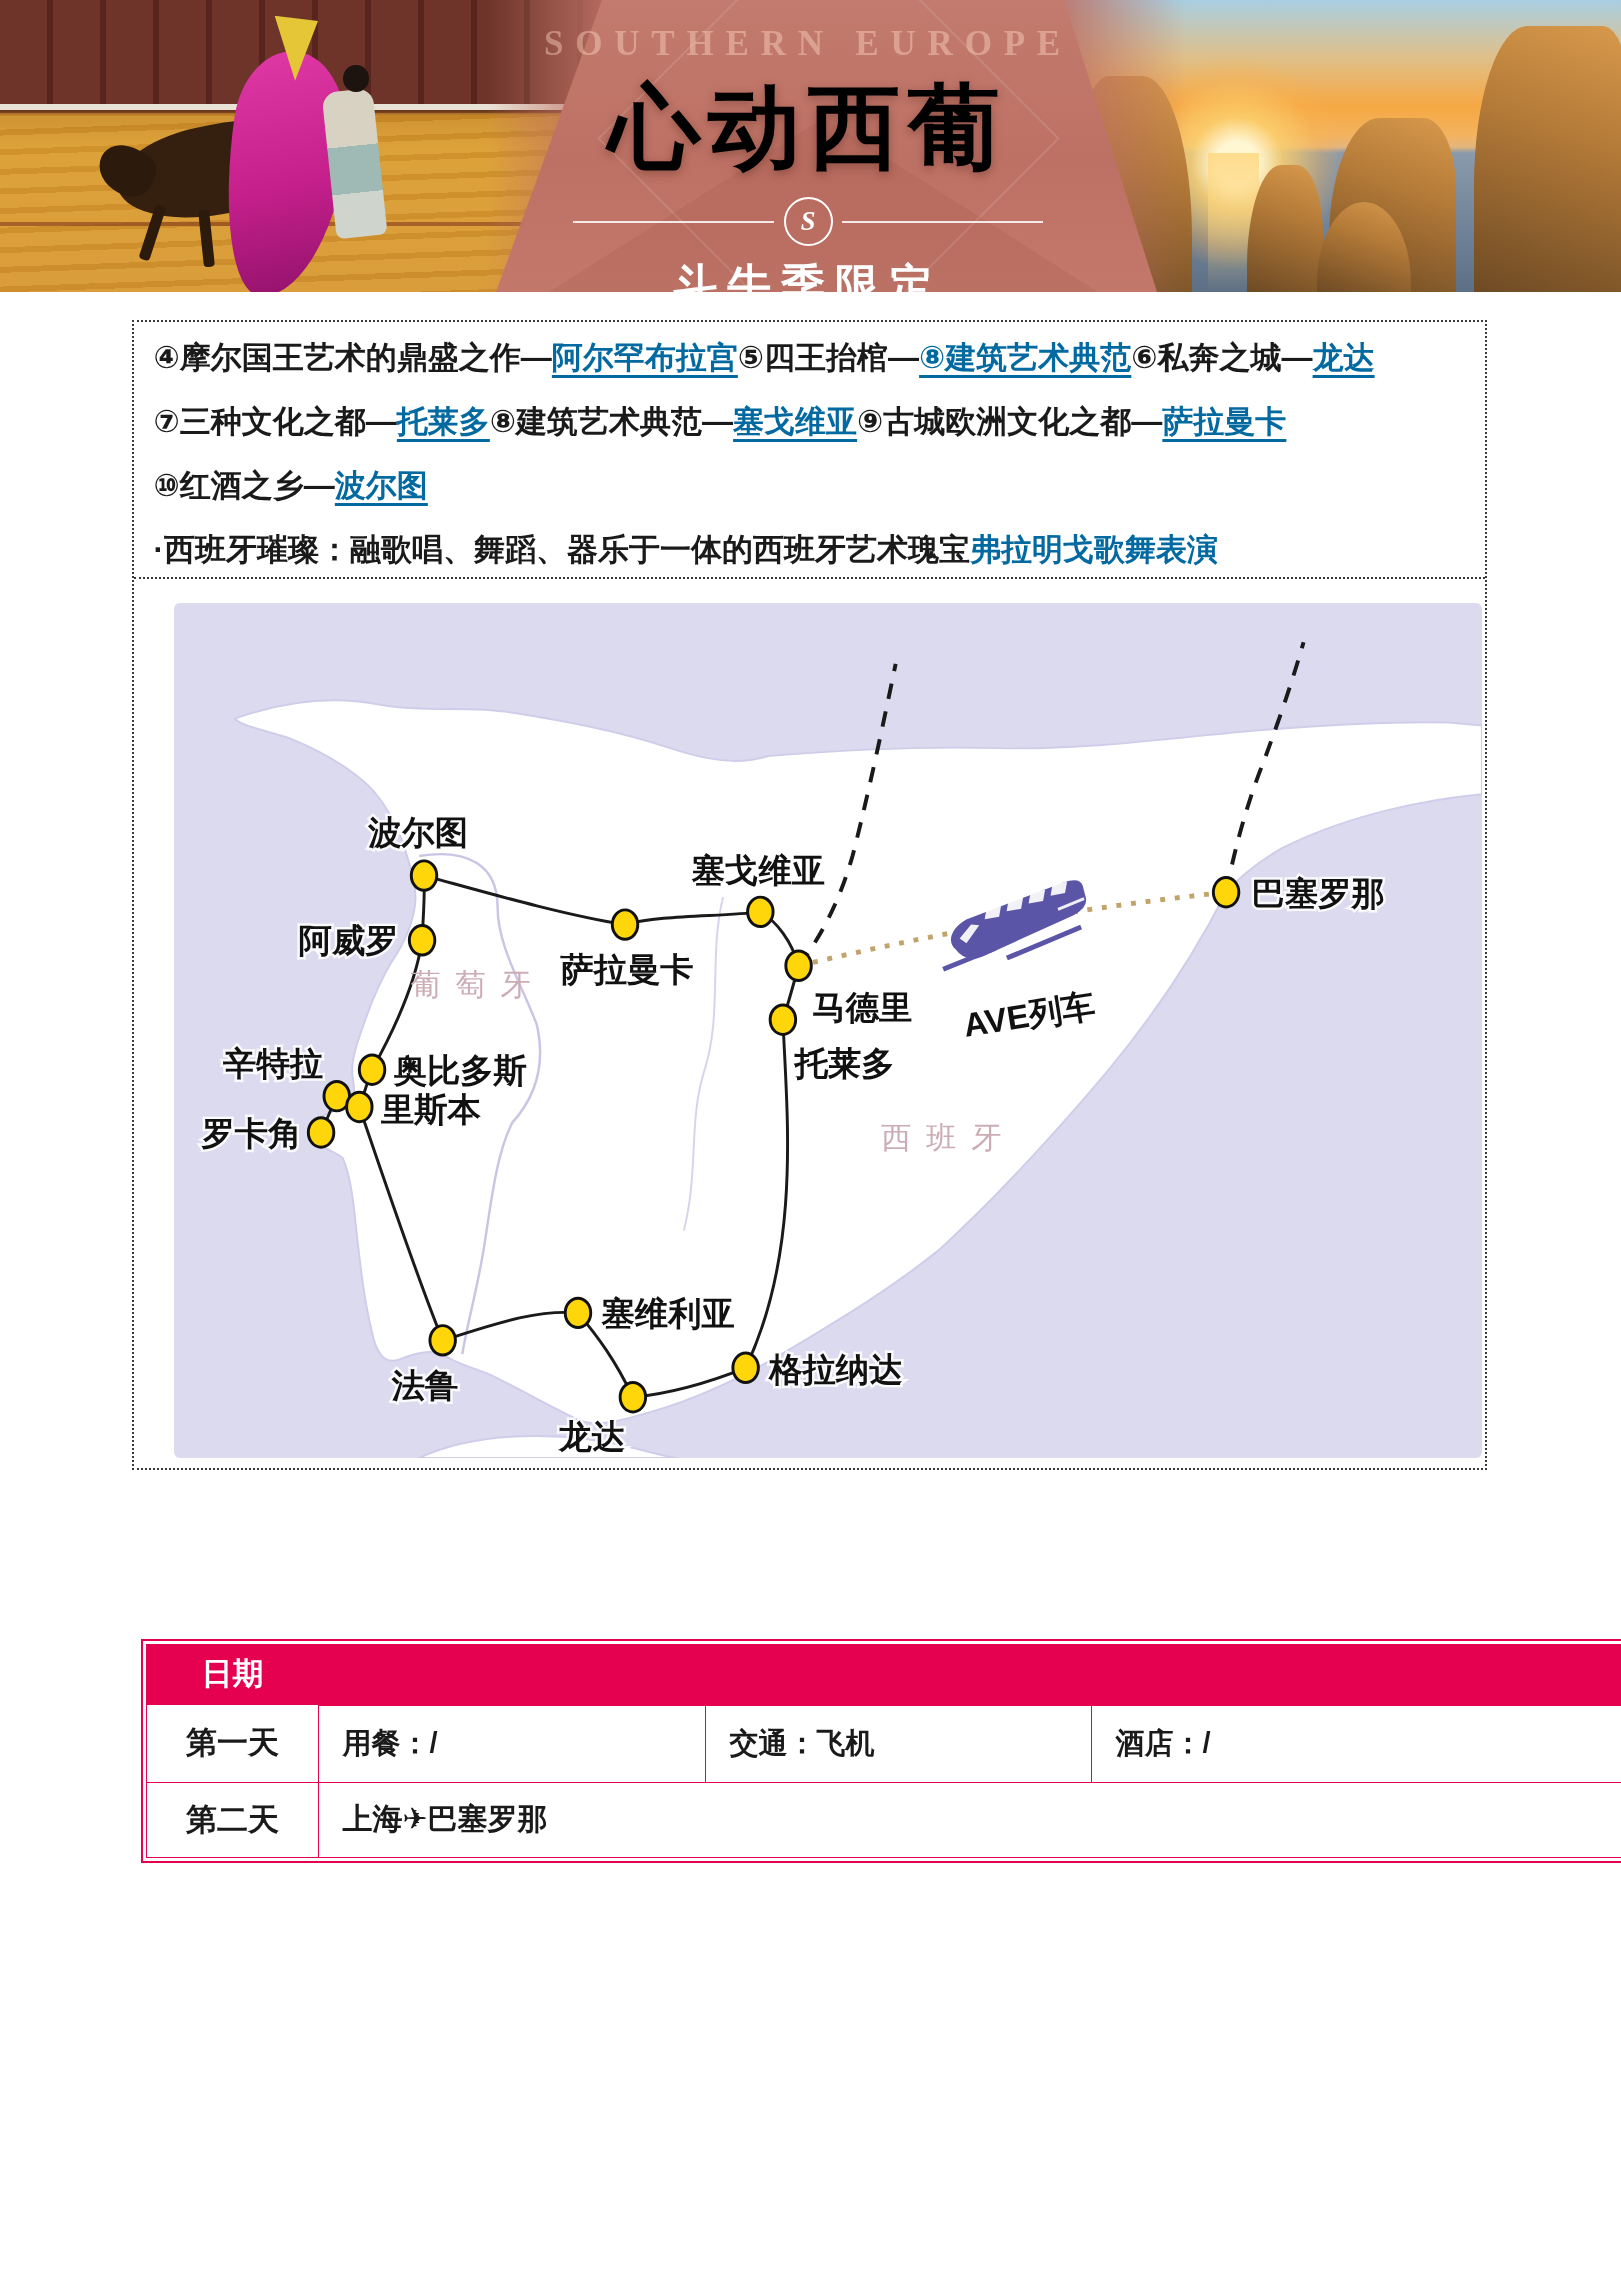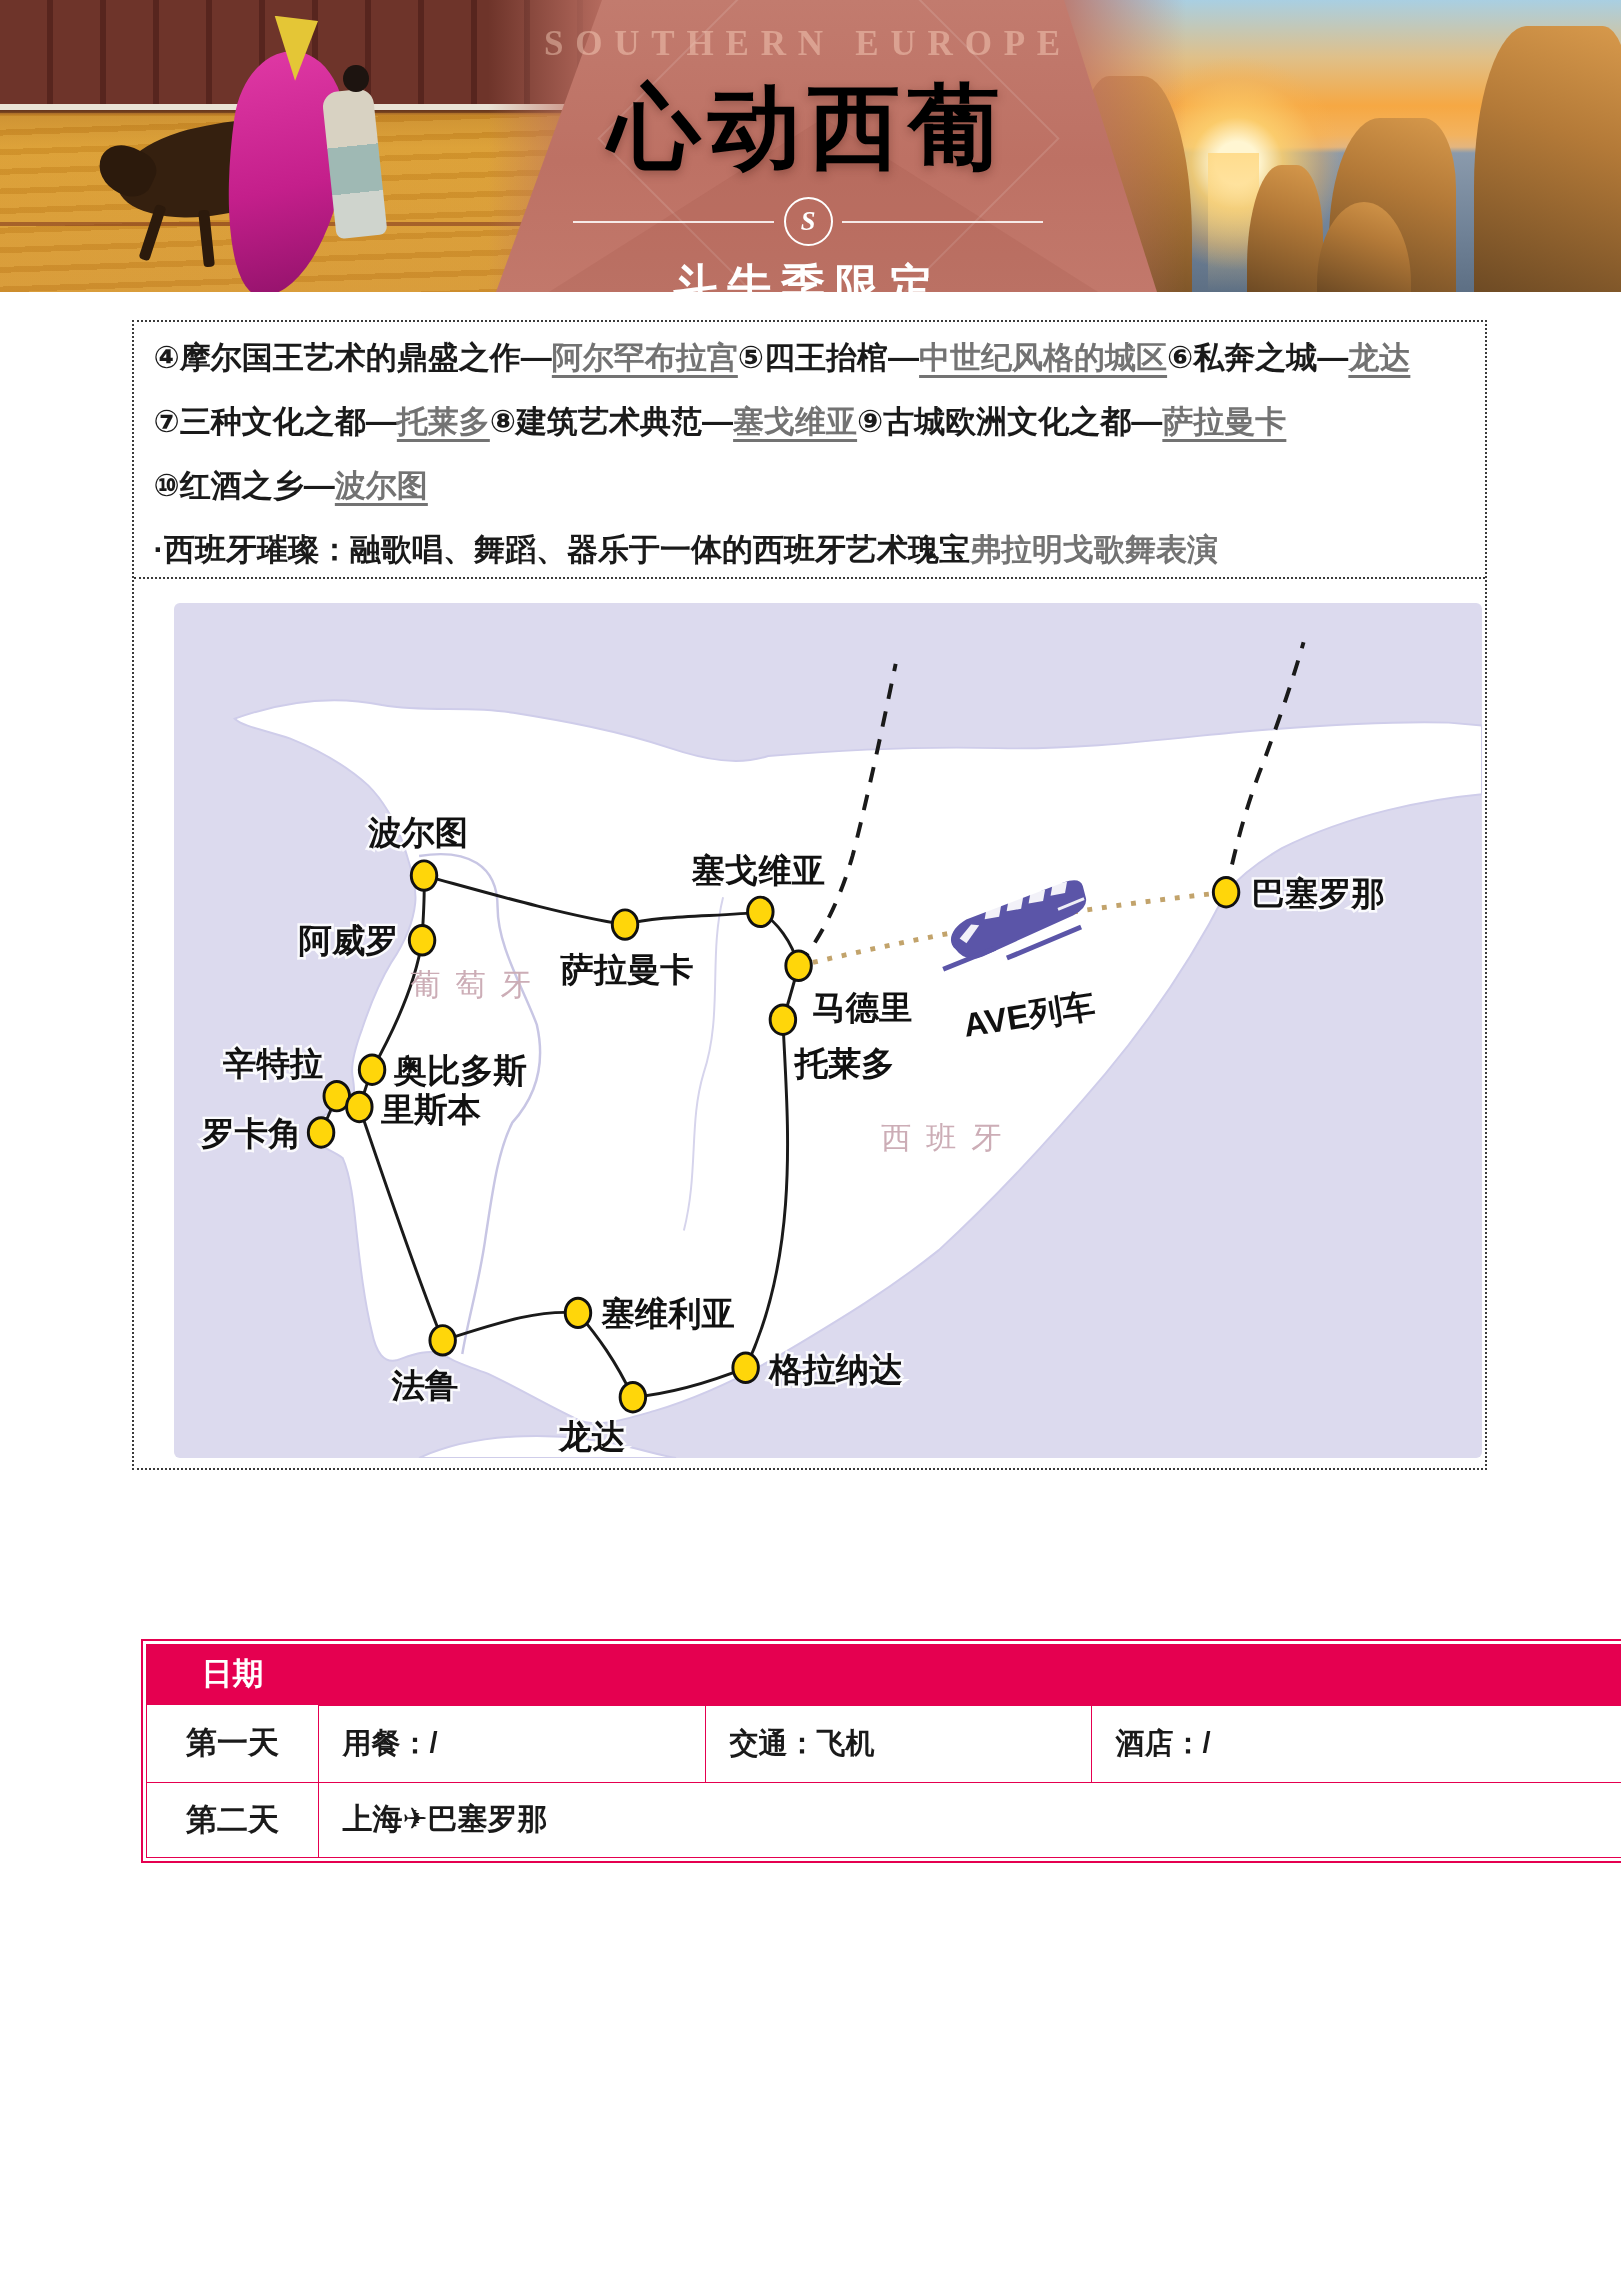--- a/index.html
+++ b/index.html
@@ -64,21 +64,21 @@
   .b-line{display:inline-block;width:201px;height:2px;background:rgba(255,255,255,.85);}
   .s-badge{display:inline-flex;align-items:center;justify-content:center;width:45px;height:45px;
       border:2.9px solid #fff;border-radius:50%;color:#fff;font-family:"Liberation Serif",serif;
       font-style:italic;font-weight:700;font-size:26.5px;}
   .b-tag{margin-top:9.8px;font-size:44px;font-weight:700;color:#fff;letter-spacing:9.8px;white-space:nowrap;}
 
   
   .dot-box{position:absolute;left:132px;top:320px;width:1351px;height:1146px;border:2px dotted #3a3a3a;}
   .hl-sec{height:257px;border-bottom:2px dotted #3a3a3a;padding:3.9px 0 0 19.6px;box-sizing:border-box;}
   .h-line{font-size:31px;font-weight:600;line-height:64px;white-space:nowrap;}
-  .h-line .hl{color:#737373;font-weight:700;}
+  .h-line .hl{color:#0369a1;font-weight:700;}
   .h-line .u{text-decoration:underline;text-decoration-thickness:2.5px;text-underline-offset:6.9px;}
   .h-line .b{font-weight:700;}
   .map-sec{position:relative;height:885px;}
   #map-svg{position:absolute;left:40px;top:23.5px;}
   .city-label{font-size:34px;font-weight:700;fill:#111;paint-order:stroke;stroke:rgba(255,255,255,.85);stroke-width:5px;}
   .country-label{font-size:31px;font-weight:500;fill:#ccadb6;letter-spacing:15px;}
   .ave-label{font-size:34px;font-weight:700;fill:#111;}
 
   
   .itable{position:absolute;left:141px;top:1639px;width:1572px;border:2px solid #e50050;padding:2.9px;box-sizing:border-box;}
@@ -150,21 +150,21 @@
         <span class="b-line"></span>
         <span class="s-badge">S</span>
         <span class="b-line"></span>
       </div>
       <div class="b-tag">斗牛季限定</div>
     </div>
   </div>
 
   <div class="dot-box">
     <div class="hl-sec">
-      <div class="h-line"><span>④摩尔国王艺术的鼎盛之作—</span><span class="hl u">阿尔罕布拉宫</span><span>⑤四王抬棺—</span><span class="hl u">中世纪风格的城区</span><span>⑥私奔之城—</span><span class="hl u">龙达</span></div>
+      <div class="h-line"><span>④摩尔国王艺术的鼎盛之作—</span><span class="hl u">阿尔罕布拉宫</span><span>⑤四王抬棺—</span><span class="hl u">⑧建筑艺术典范</span><span>⑥私奔之城—</span><span class="hl u">龙达</span></div>
       <div class="h-line"><span>⑦三种文化之都—</span><span class="hl u">托莱多</span><span>⑧建筑艺术典范—</span><span class="hl u">塞戈维亚</span><span>⑨古城欧洲文化之都—</span><span class="hl u">萨拉曼卡</span></div>
       <div class="h-line"><span>⑩红酒之乡—</span><span class="hl u">波尔图</span></div>
       <div class="h-line"><span class="b">·西班牙璀璨：</span><span>融歌唱、舞蹈、器乐于一体的西班牙艺术瑰宝</span><span class="hl b">弗拉明戈歌舞表演</span></div>
     </div>
 
     <div class="map-sec">
       <svg id="map-svg" width="1308" height="855" viewBox="0 0 1334 872">
 
         <rect x="0" y="0" width="1334" height="872" rx="6" fill="#dcdaee"></rect>
 

